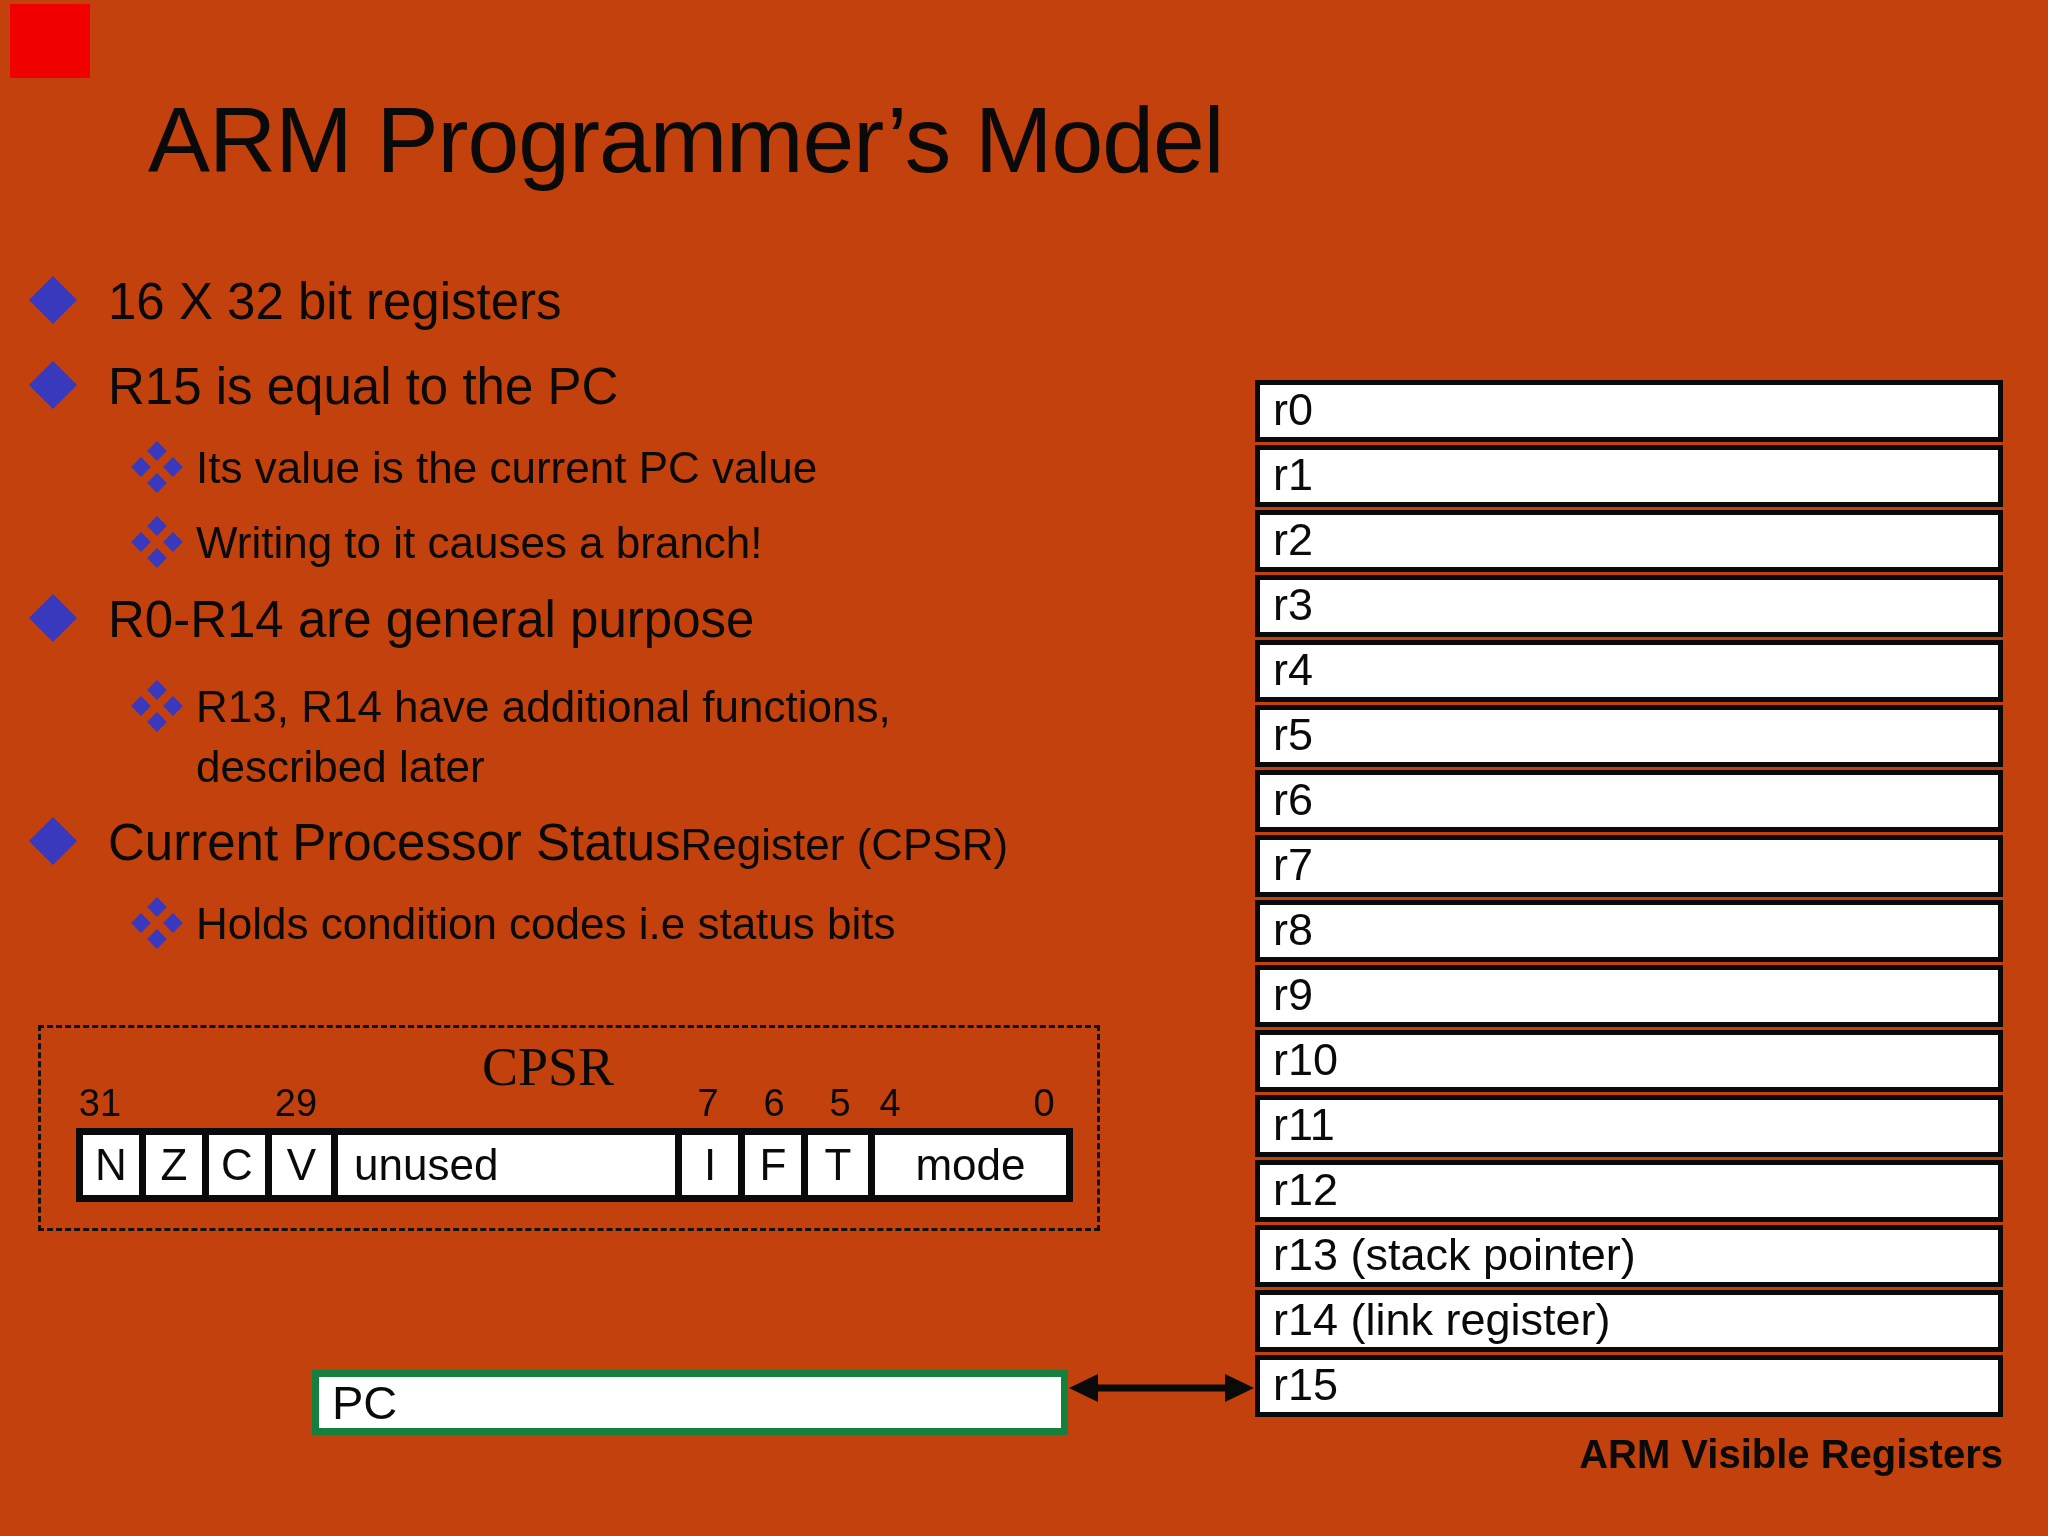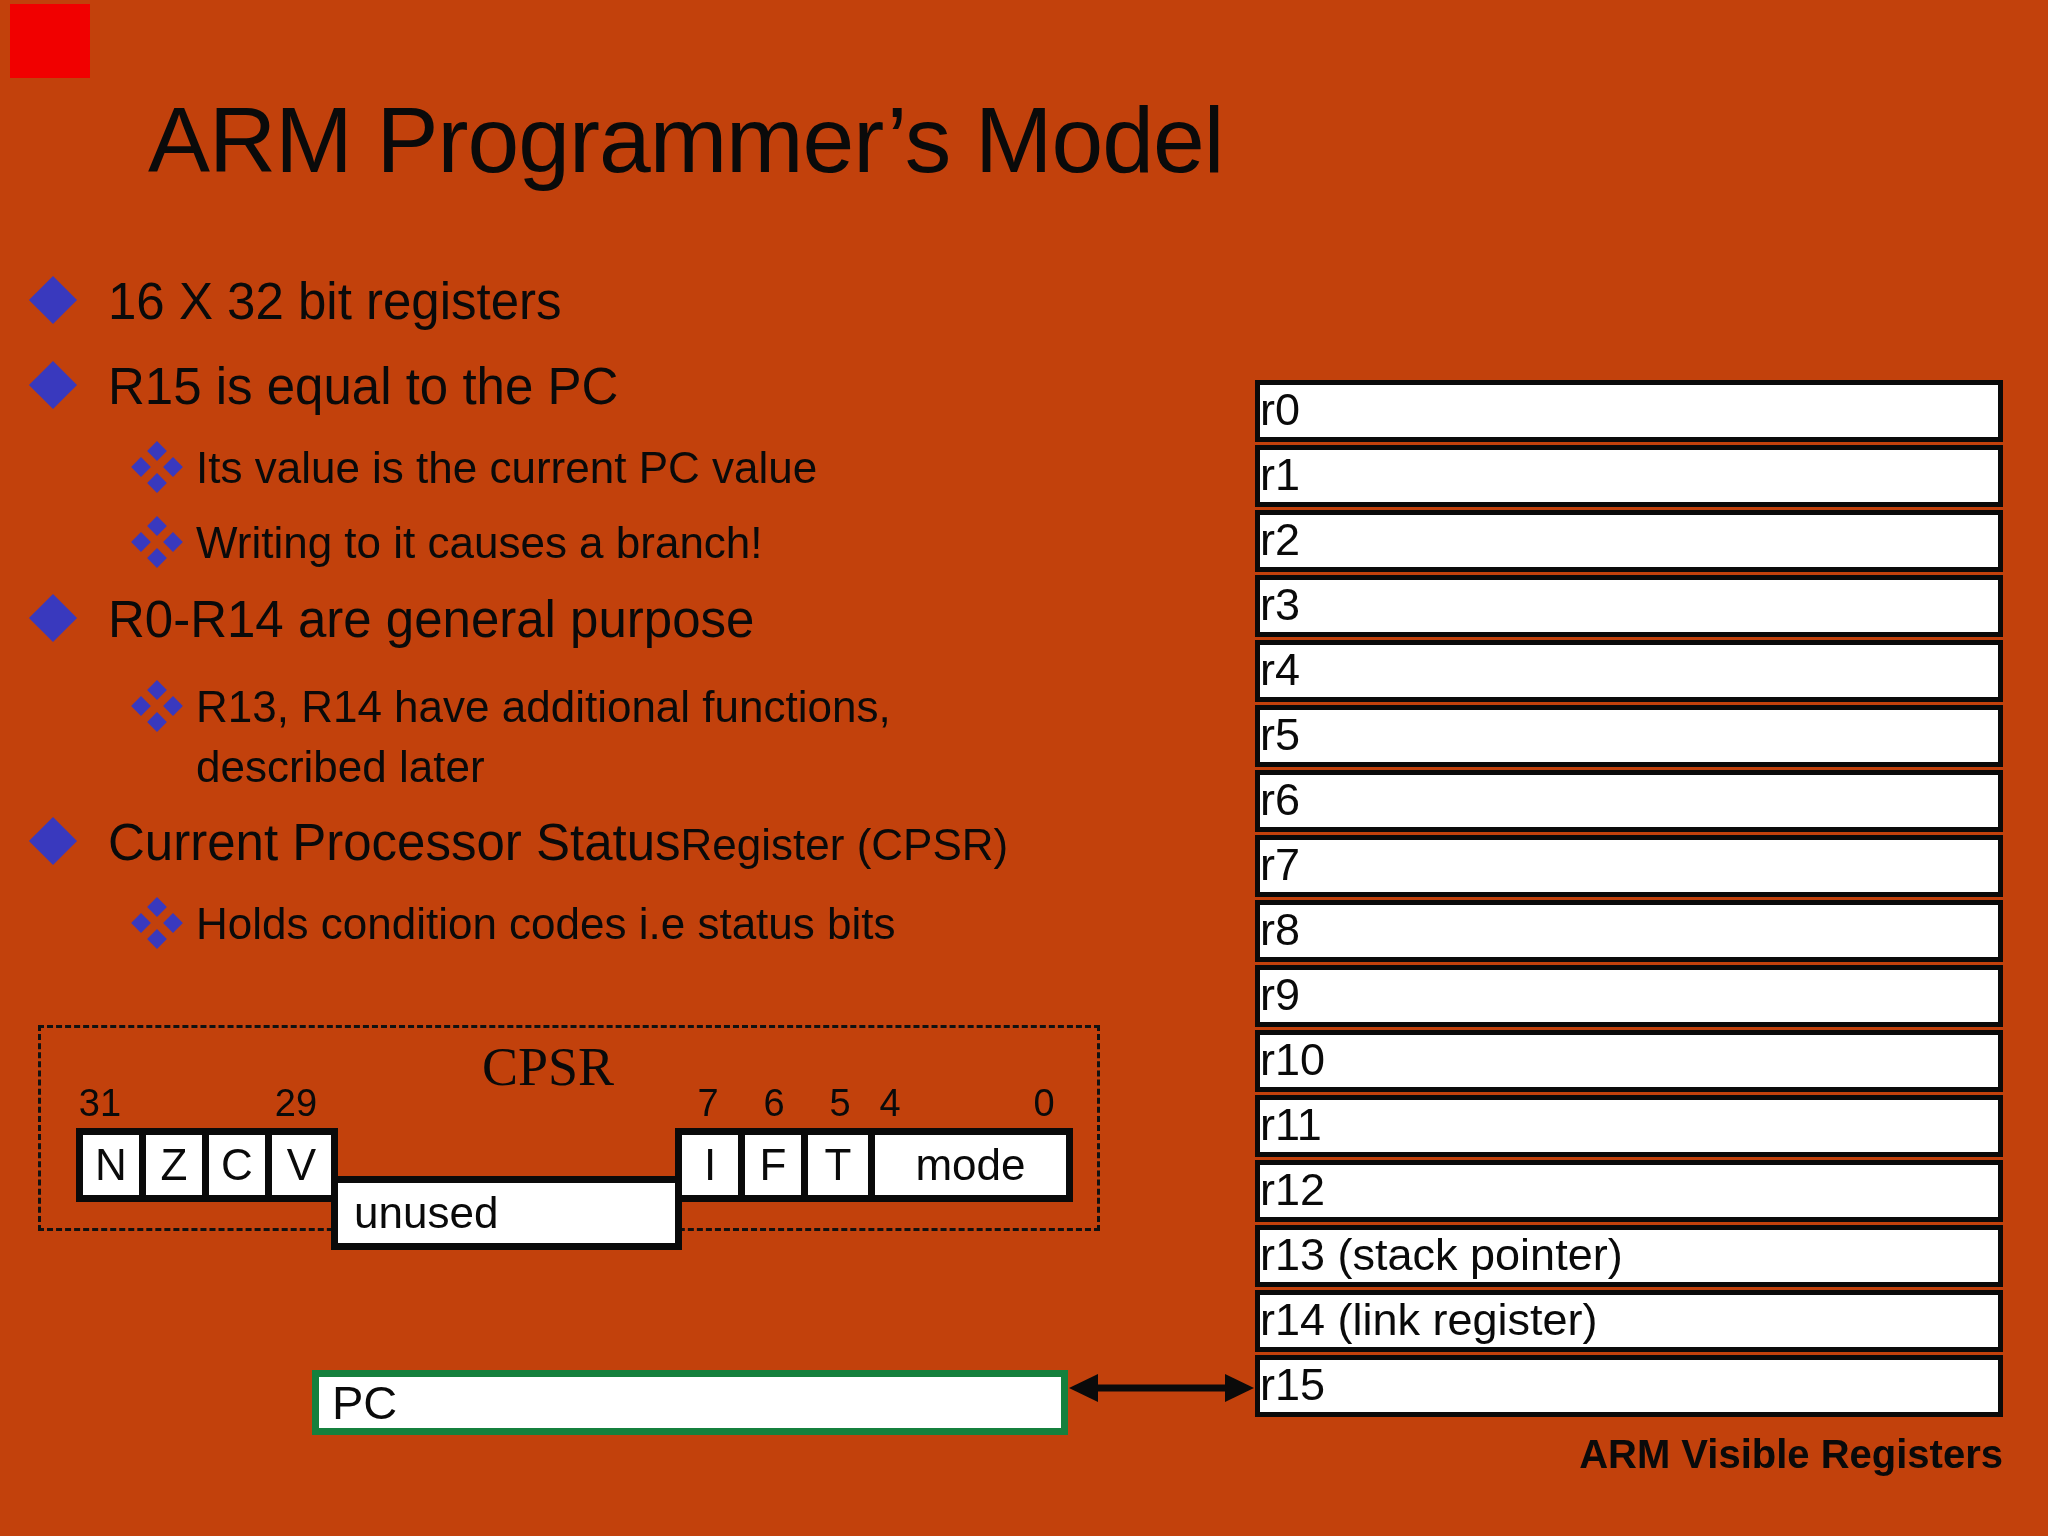--- a/index.html
+++ b/index.html
@@ -35,21 +35,21 @@
   #cpsr-box{position:absolute;left:38px;top:1025px;width:1062px;height:206px;border:3px dashed #111;box-sizing:border-box;}
   #cpsr-title{position:absolute;left:507px;top:8px;transform:translateX(-50%);font-family:"Liberation Serif", serif;font-size:54px;}
   .bitnum{position:absolute;top:54px;transform:translateX(-50%);font-size:38px;}
   #cpsr-row{position:absolute;left:35px;top:100px;height:74px;display:flex;}
   .cell{box-sizing:border-box;border:7px solid #0a0a0a;height:74px;display:flex;align-items:center;justify-content:center;font-size:44px;background:#fff;}
   .cell + .cell{margin-left:-7px;}
   .cell.align-left{justify-content:flex-start;padding-left:16px;}
   
   #reg-table{position:absolute;left:1255px;top:380px;width:748px;}
   .reg-row{box-sizing:border-box;width:748px;height:62px;border:5px solid #0a0a0a;margin-bottom:3px;background:#fff;
-           font-size:45px;line-height:50px;}
+           font-size:45px;line-height:50px;padding-left:13px;}
   #reg-caption{position:absolute;left:1255px;top:1432px;width:748px;text-align:right;font-size:40px;font-weight:bold;}
   
   #pc-box{position:absolute;left:312px;top:1370px;width:756px;height:65px;border:7px solid #15803d;box-sizing:border-box;
           font-size:47px;line-height:51px;padding-left:13px;background:#fff;}
   #pc-arrow{position:absolute;left:1068px;top:1366px;}
 </style>
 </head>
 <body>
 
 <div id="slide" style="--bullet-color: #3939be; --red-bar: #f10000; color: rgb(10, 10, 10);">
@@ -98,21 +98,21 @@
         <span class="bitnum" style="left: 733px;">6</span>
         <span class="bitnum" style="left: 799px;">5</span>
         <span class="bitnum" style="left: 849px;">4</span>
         <span class="bitnum" style="left: 1003px;">0</span>
       </div>
     <div id="cpsr-row">
         <div class="cell" style="width: 70px;">N</div>
         <div class="cell" style="width: 70px;">Z</div>
         <div class="cell" style="width: 70px;">C</div>
         <div class="cell" style="width: 73px;">V</div>
-        <div class="cell align-left" style="width: 351px; margin-top: 48px;">unused</div>
+        <div class="cell align-left" style="width: 351px;">unused</div>
         <div class="cell" style="width: 70px;">I</div>
         <div class="cell" style="width: 70px;">F</div>
         <div class="cell" style="width: 74px;">T</div>
         <div class="cell" style="width: 205px;">mode</div>
       </div>
   </div>
 
   <div id="reg-table">
       <div class="reg-row">r0</div>
       <div class="reg-row">r1</div>

